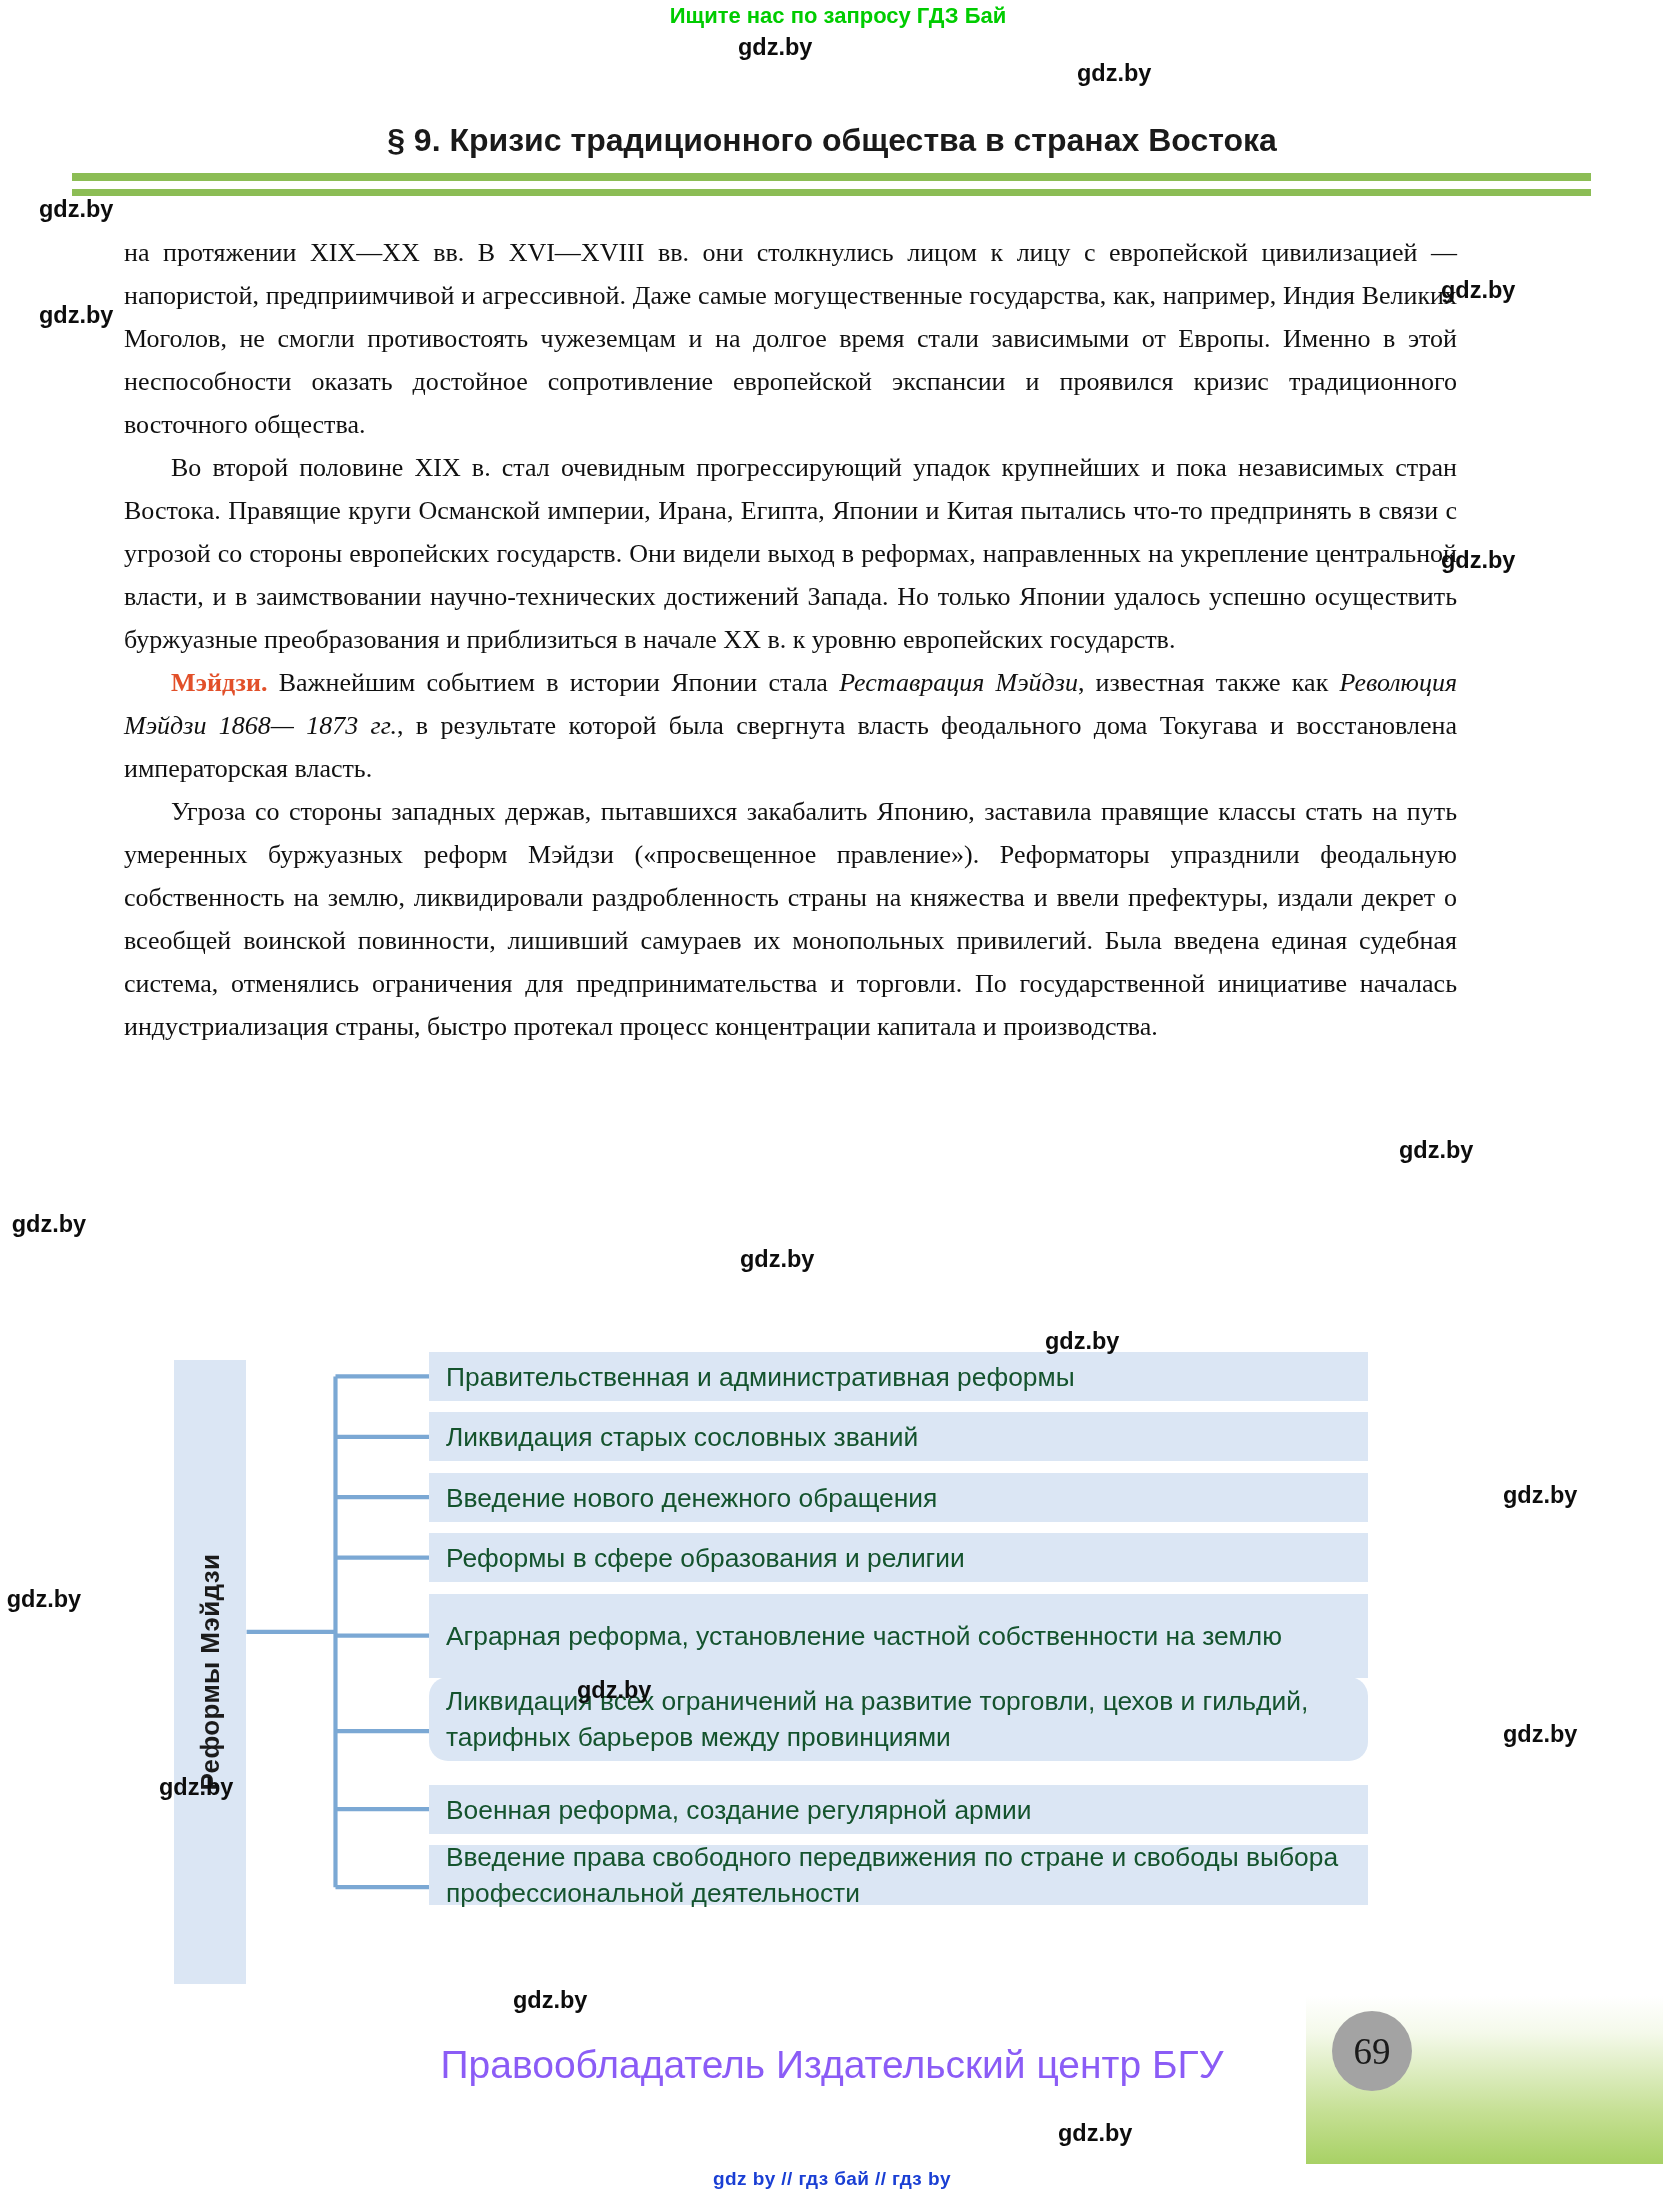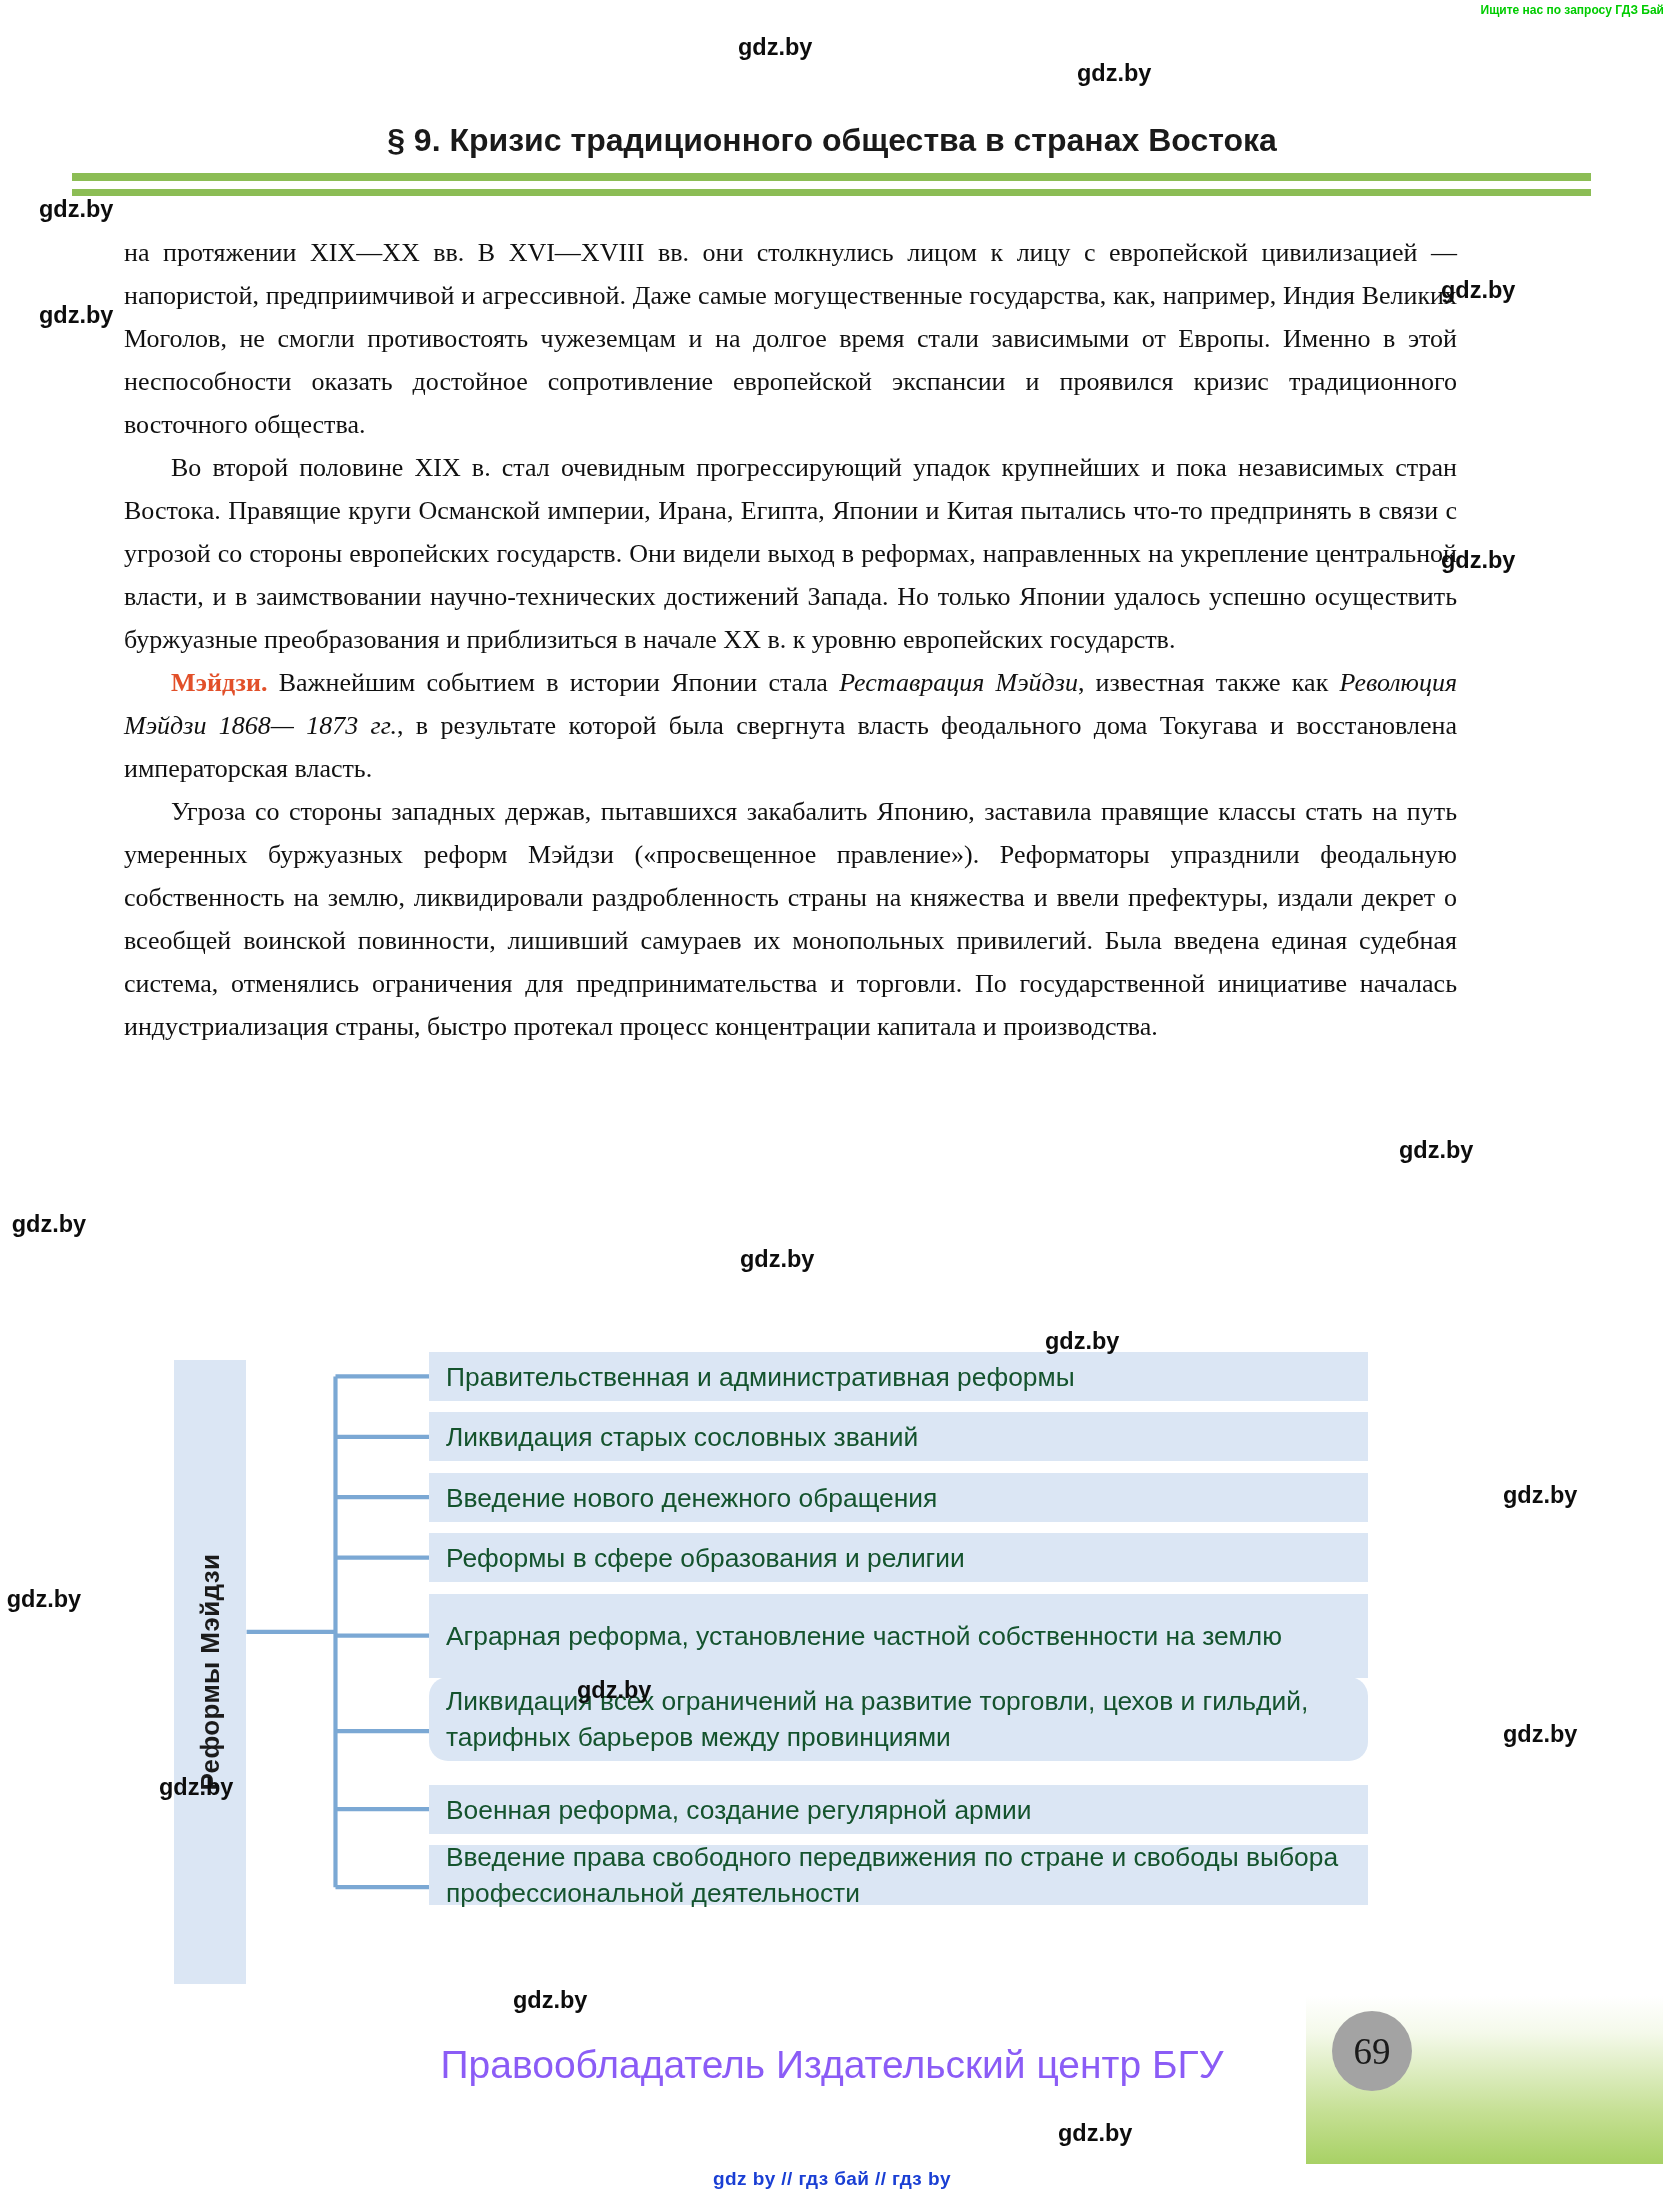--- a/index.html
+++ b/index.html
@@ -18,24 +18,24 @@
     font-family:"Liberation Sans", sans-serif;
     font-weight:bold;
     color:#0d0d0d;
     white-space:nowrap;
     pointer-events:none;
     z-index:5;
   }
   .wm-top-green{
     position:absolute;
     left:12px;right:0;top:3.4px;
-    text-align:right;
-    font-family:"Liberation Sans", sans-serif;
-    font-weight:bold;
-    font-size:12px;
+    text-align:center;
+    font-family:"Liberation Sans", sans-serif;
+    font-weight:bold;
+    font-size:22px;
     color:#00cc00;
     z-index:6;
     white-space:nowrap;
   }
   .wm-footer-links{
     position:absolute;
     left:0;right:0;top:2168px;
     text-align:center;
     font-family:"Liberation Sans", sans-serif;
     font-weight:bold;

